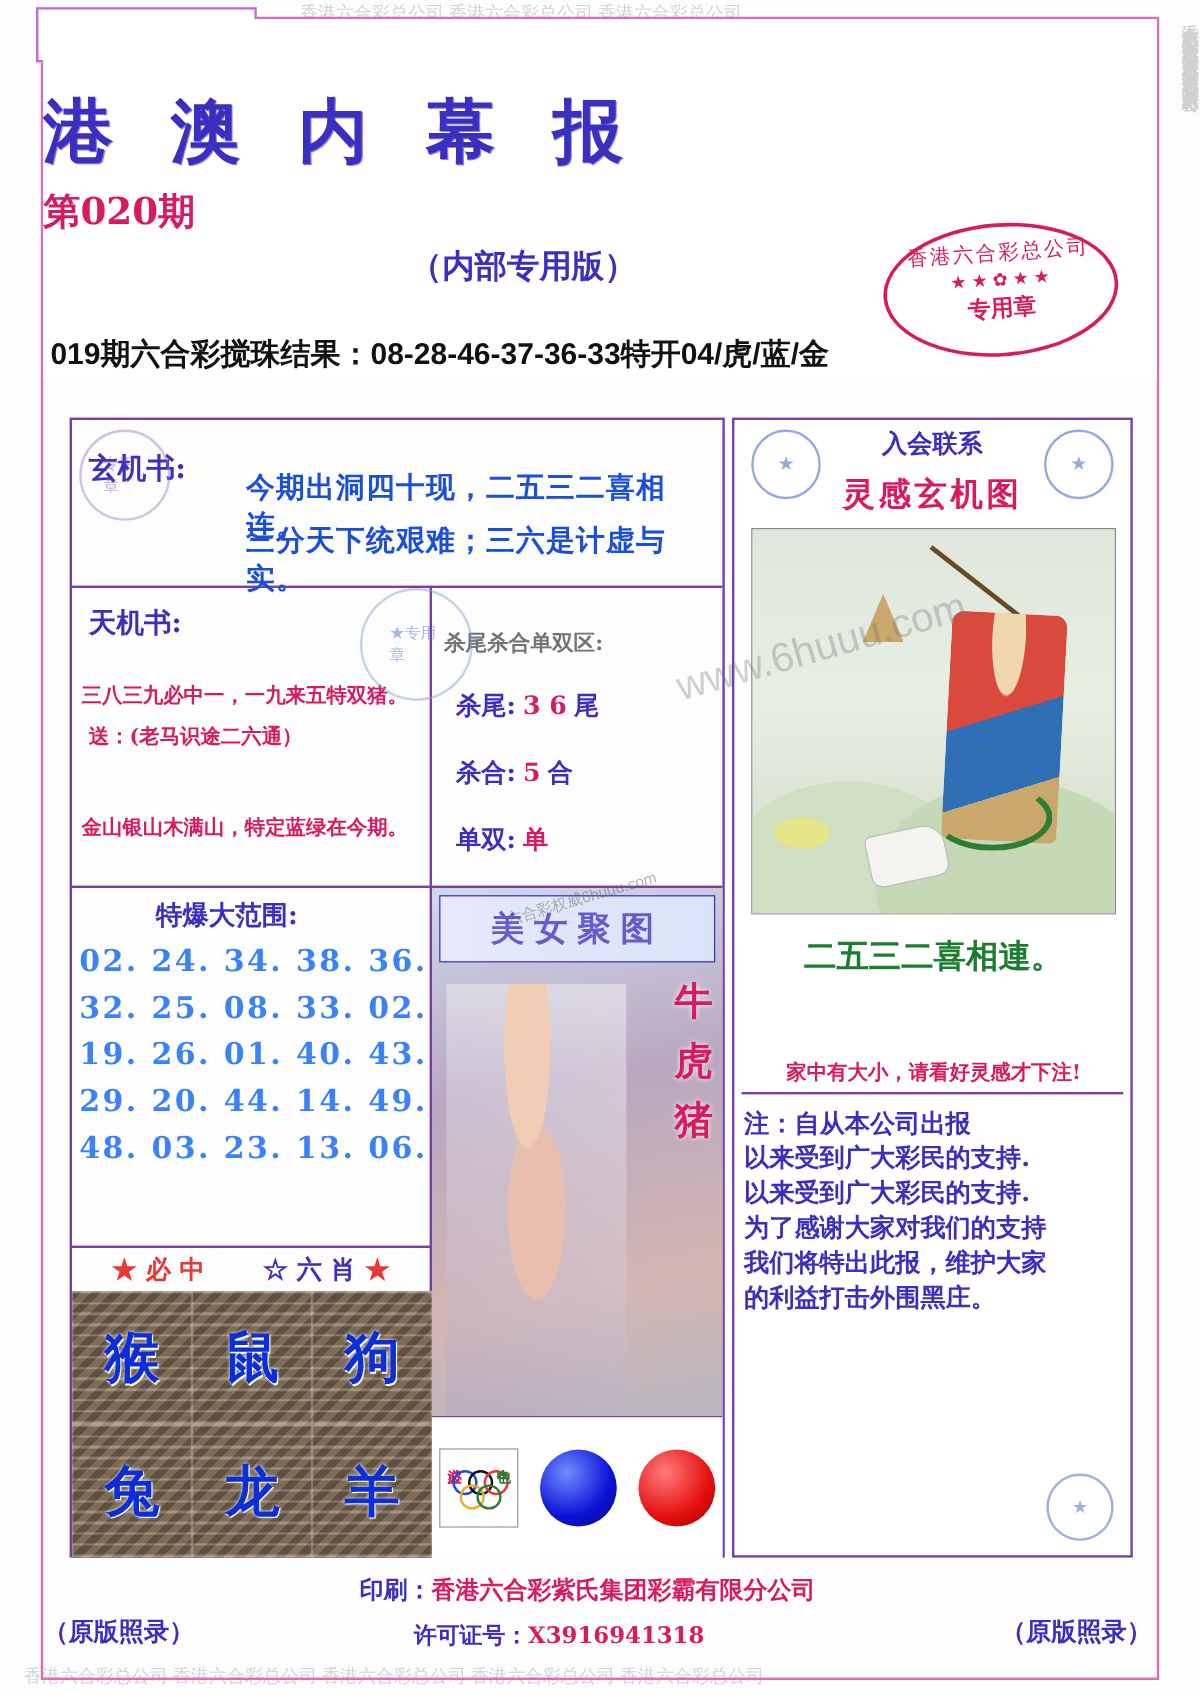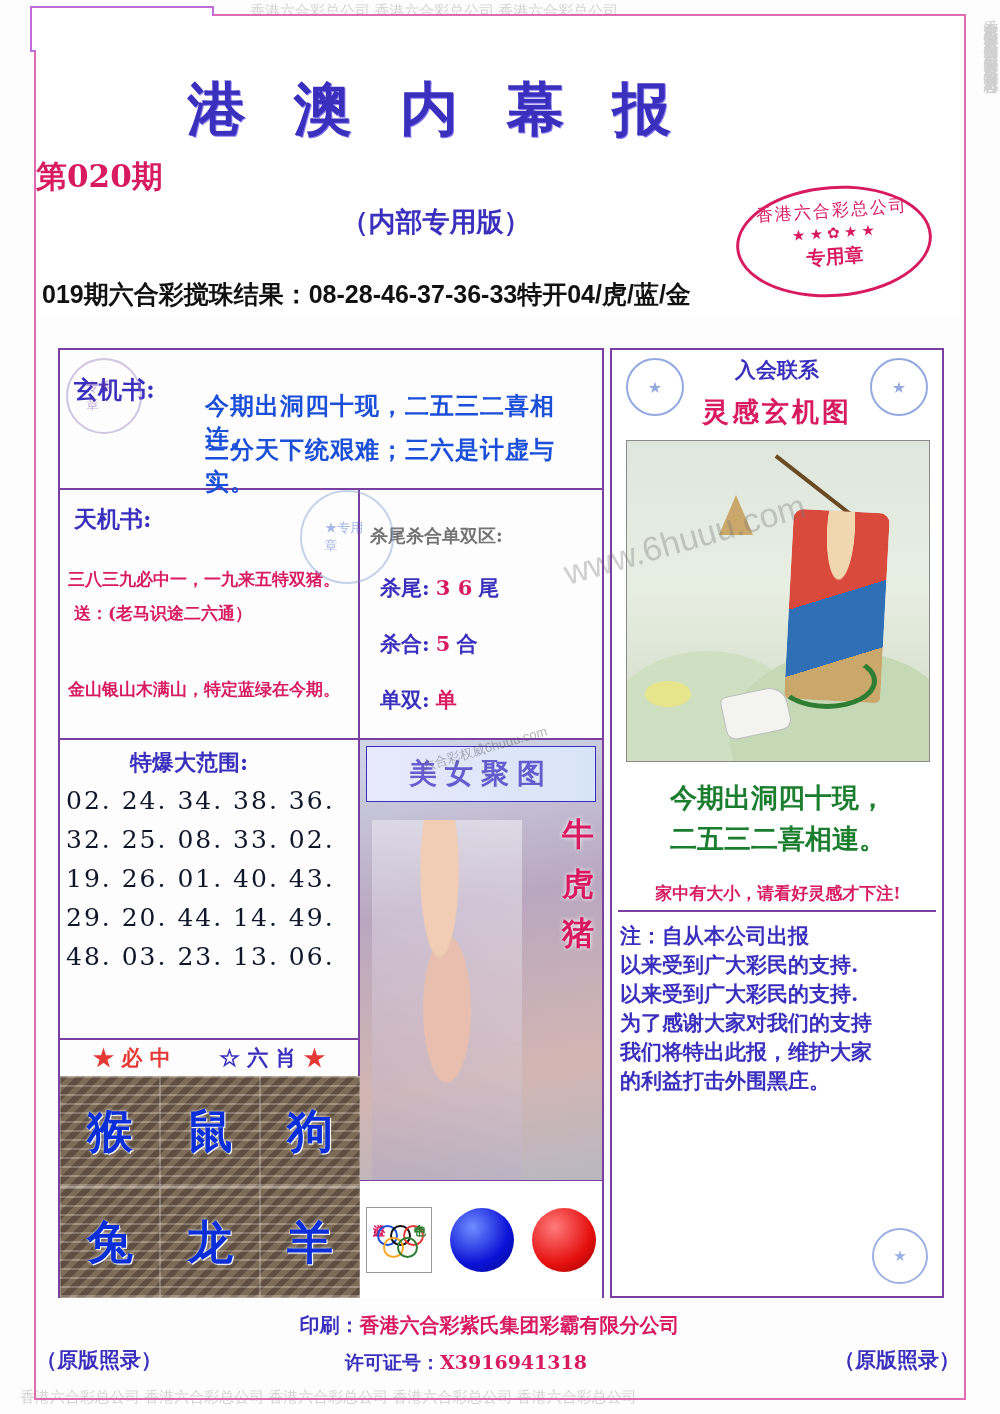--- a/index.html
+++ b/index.html
@@ -36,21 +36,21 @@
     position:absolute;left:34px;top:14px;width:932px;height:1386px;
     border:2px solid #e06bb0;
     background:transparent;
     box-sizing:border-box;
   }
   .header{
     position:absolute;left:36px;top:16px;width:928px;height:300px;
     background:#fff;
   }
   .title{
-    position:absolute;left:0;top:55px;width:800px;text-align:center;
+    position:absolute;left:0;top:55px;width:800px;text-align:left;
     font-family:"DejaVu Serif", serif;
     font-size:58px;font-weight:bold;color:#3b2fbe;
     letter-spacing:14px;
     text-shadow:1px 1px 0 #8a7ef0;
   }
   .issue{
     position:absolute;left:0;top:140px;width:800px;
     font-size:31px;font-weight:bold;color:#d81b60;
     font-family:"DejaVu Serif", serif;
   }
@@ -113,21 +113,21 @@
   .shawei{left:300px;top:140px;width:242px;height:250px;border:none;border-bottom:2px solid #7a3fa0;}
   .shawei .head{position:absolute;left:10px;top:34px;font-size:18px;color:#737373;font-weight:bold;font-family:"DejaVu Serif",serif;}
   .shawei .r{position:absolute;left:20px;font-size:21px;font-weight:bold;font-family:"DejaVu Serif",serif;color:#3b2fbe;}
   .shawei .r span.v{color:#d81b60;margin:0 6px;}
   .r1{top:84px;} .r2{top:140px;} .r3{top:196px;}
 
   .fanwei{left:0;top:390px;width:300px;height:300px;border:none;border-right:2px solid #7a3fa0;border-bottom:2px solid #7a3fa0;}
   .fanwei .lab{position:absolute;left:70px;top:8px;font-size:22px;color:#3b2fbe;font-weight:bold;font-family:"DejaVu Serif",serif;}
   .fanwei .nums{position:absolute;left:6px;top:46px;width:292px;}
   .fanwei .nums div{
-    font-size:25px;color:#0f172a;font-weight:normal;
+    font-size:25px;color:#3b82f6;font-weight:bold;
     font-family:"DejaVu Serif",serif;letter-spacing:2px;margin-bottom:10px;
   }
 
   .zodiac-head{left:0;top:690px;width:300px;height:36px;border:none;border-right:2px solid #7a3fa0;}
   .zodiac-head .zh{
     position:absolute;left:0;top:4px;width:298px;text-align:center;
     font-size:21px;font-weight:bold;color:#d81b60;font-family:"DejaVu Serif",serif;
   }
   .zodiac-head .zh .star{color:#e53935;}
   .zodiac-head .zh .w{color:#3b2fbe;margin-left:41px;}
@@ -495,21 +495,20 @@
       <div class="hill2"></div>
       <div class="tree"></div>
       <div class="spear"></div>
       <div class="figure"></div>
       <div class="snake"></div>
       <div class="bush"></div>
       <div class="sack"></div>
     </div>
 
     <div class="rc-poem">
-      <div>今期出洞四十現，</div>
       <div>二五三二喜相連。</div>
     </div>
 
     <div class="rc-note">家中有大小，请看好灵感才下注!</div>
     <div class="rc-divider"></div>
 
     <div class="rc-body">
       <div>注：自从本公司出报</div>
       <div>以来受到广大彩民的支持.</div>
       <div>以来受到广大彩民的支持.</div>

